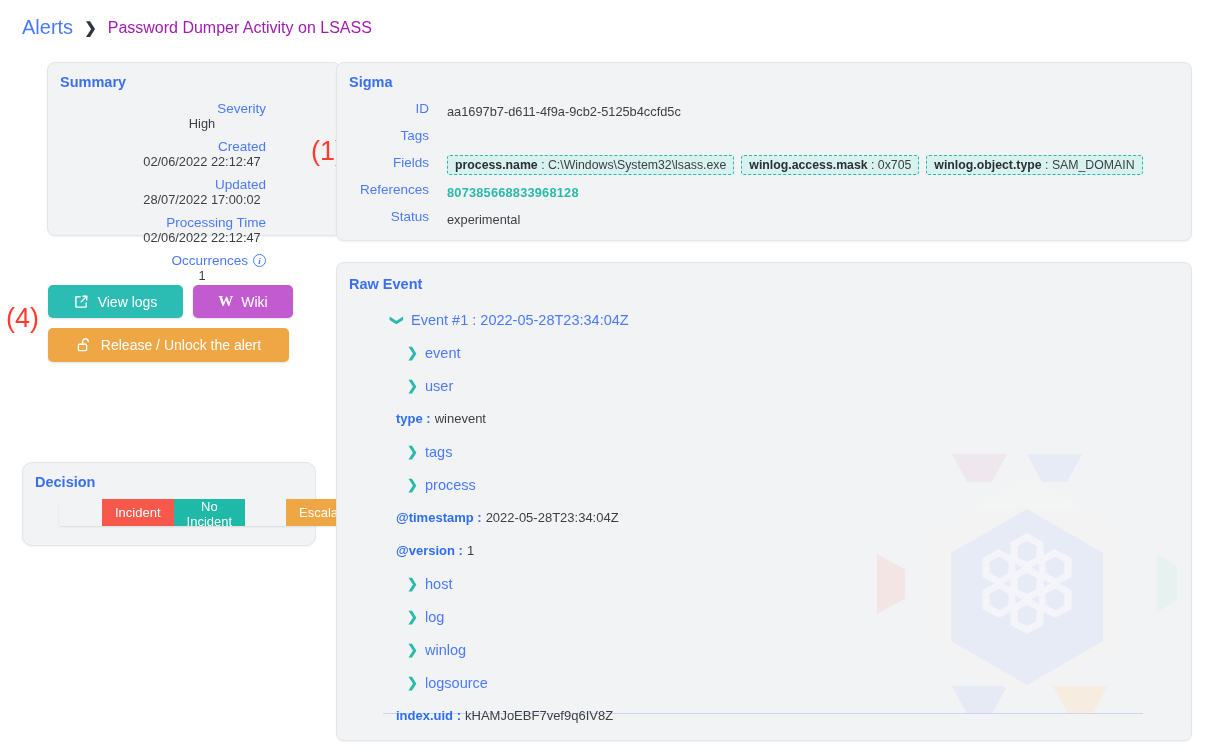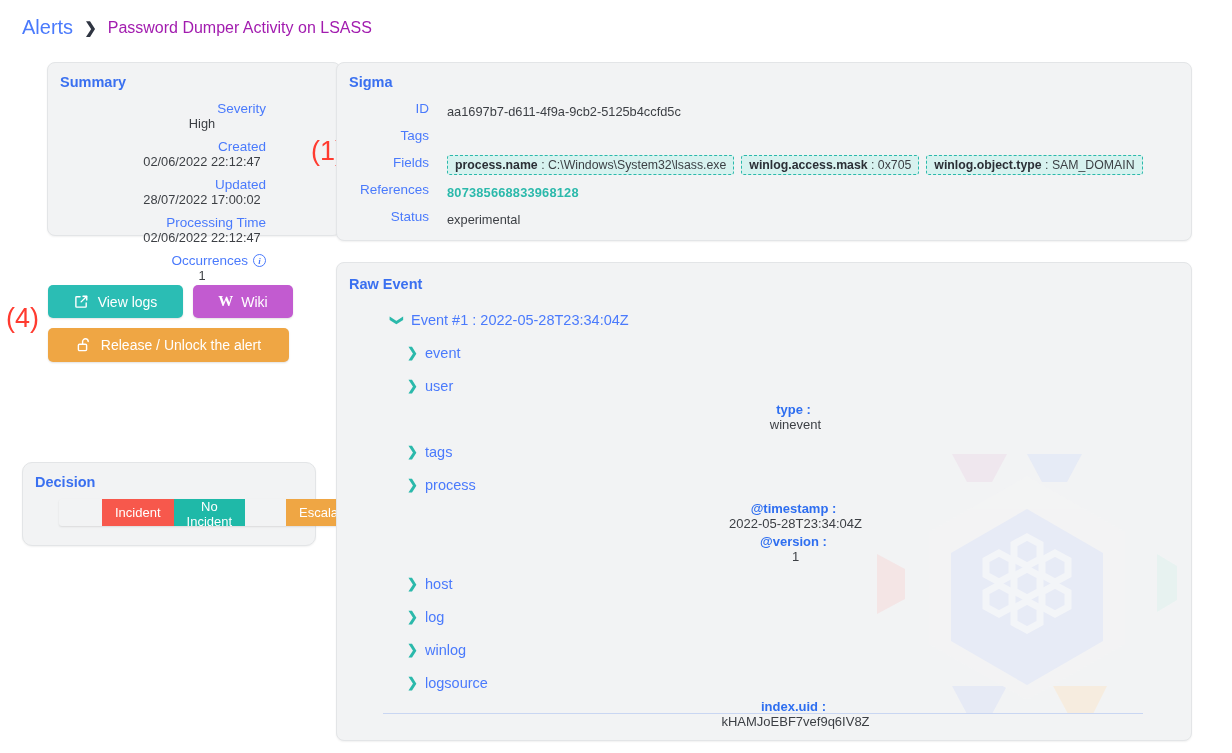--- a/index.html
+++ b/index.html
@@ -94,21 +94,21 @@
   #seg-incident { background:#f7584c; }
   #seg-no-incident { background:#1fb9a8; }
   #seg-escalate { background:#efa644;margin-left:41px; }
 
   
   #raw-card { left: 336px; top: 262px; width: 856px; height: 479px; overflow:hidden; }
   #raw-card .card-title { position:absolute; left:12px; top:13px; z-index:3; }
   .tree { position:absolute; left:0; top:40px; width:100%; z-index:3; }
   .tnode { display:flex; align-items:center; height:33px; padding-left: 56px; }
   .tnode.lvl2 { padding-left: 70px; }
-  .tnode.leaf1 { padding-left: 59px; flex-direction: column; }
+  .tnode.leaf1 { padding-left: 59px; }
   .caret { color:#2bb9ab; font-size:13px; font-weight:bold; margin-right:9px; width:9px; display:inline-block; }
   .caret.down { transform: rotate(90deg); }
   .tlabel { color:#4a7afc; font-size:14.5px; }
   .tkey { color:#2e6ef0; font-size:13px; font-weight:bold; }
   .tval { color:#3c3f44; font-size:13px; margin-left:4px; }
 
   
   .watermark { position:absolute; right:-6px; bottom:-4px; width:340px; height:330px; opacity:1; z-index:1; pointer-events:none;}
   .bottom-rule { position:absolute; left:46px; bottom:26px; width: 760px; height:1px; background:#c9d6f2; z-index:2;}
   #marker1 { left: 263px; top: 73px; }

